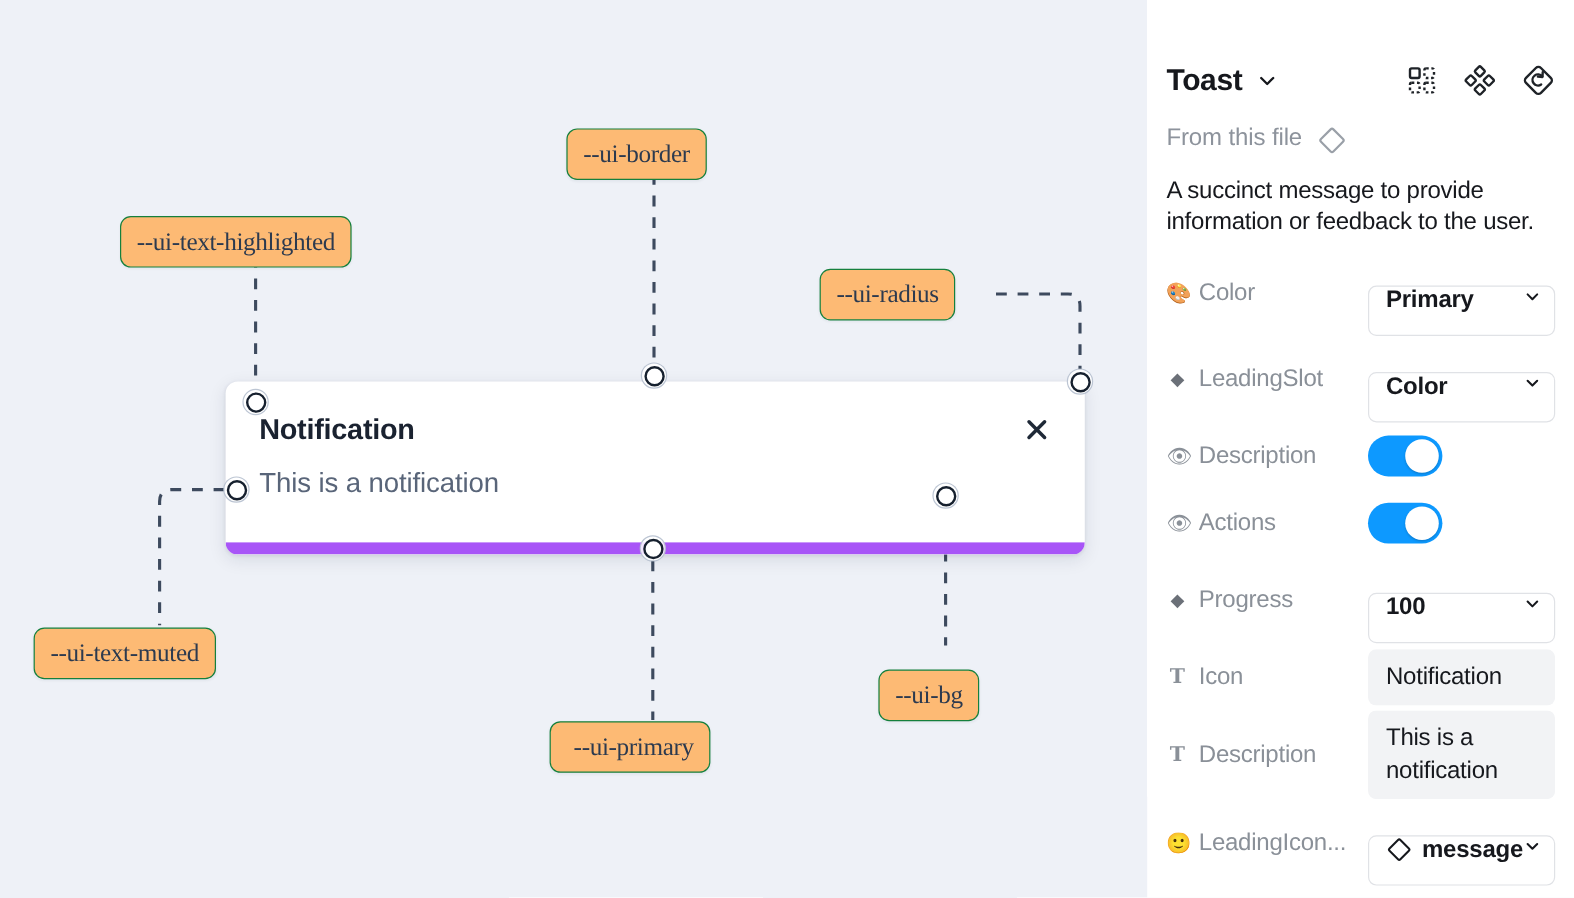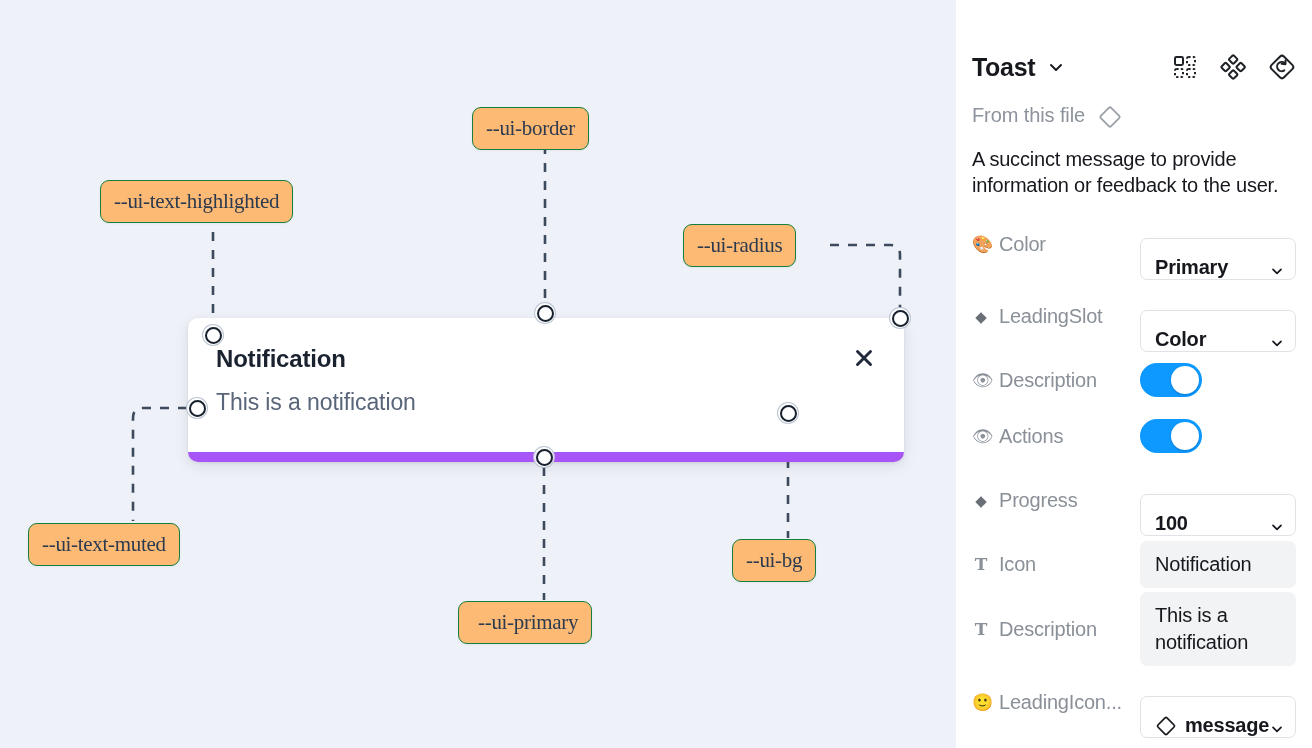--- a/index.html
+++ b/index.html
@@ -138,21 +138,21 @@
   .prop-emoji.glyph-t {
     font-family: "DejaVu Serif", serif; font-weight: 700;
     font-size: 17px; color: #8a9098;
   }
   .prop-control { flex: 1; display: flex; justify-content: flex-start; }
 
   .select-box {
     width: 156px; min-height: 42px;
     border: 1px solid #e0e2e6; border-radius: 7px;
     background: #ffffff;
-    display: flex; align-items: flex-end;
+    display: flex; align-items: flex-start;
     padding: 0 10px 0 14px;
     font-size: 20px; color: #16181d; font-weight: 600;
     letter-spacing: -0.2px;
     cursor: pointer;
     margin-top: 30px;
   }
   .select-box .sel-val { flex: 1; overflow: hidden; white-space: nowrap; }
   .select-box .sel-caret { color: #16181d; display: flex; }
   .select-box .sel-pre { margin-right: 8px; display: flex; color: #16181d; }
 
@@ -230,21 +230,21 @@
     </div>
     <div class="chip" style="left:683px; top:224px;">
       <span>--ui-radius</span>
     </div>
     <div class="chip" style="left:28px;  top:523px;text-align:center;">
       <span>--ui-text-muted</span>
     </div>
     <div class="chip" style="left:458px; top:601px;padding-left:19px;">
       <span>--ui-primary</span>
     </div>
-    <div class="chip" style="left:732px; top:539px;">
+    <div class="chip" style="left:732px; top:558px;">
       <span>--ui-bg</span>
     </div>
   </div>
 
   <div class="panel">
 
     <div class="panel-header">
       <div class="panel-title">Toast</div>
       <div class="panel-title-caret">
         <svg width="18" height="18" viewBox="0 0 18 18">

